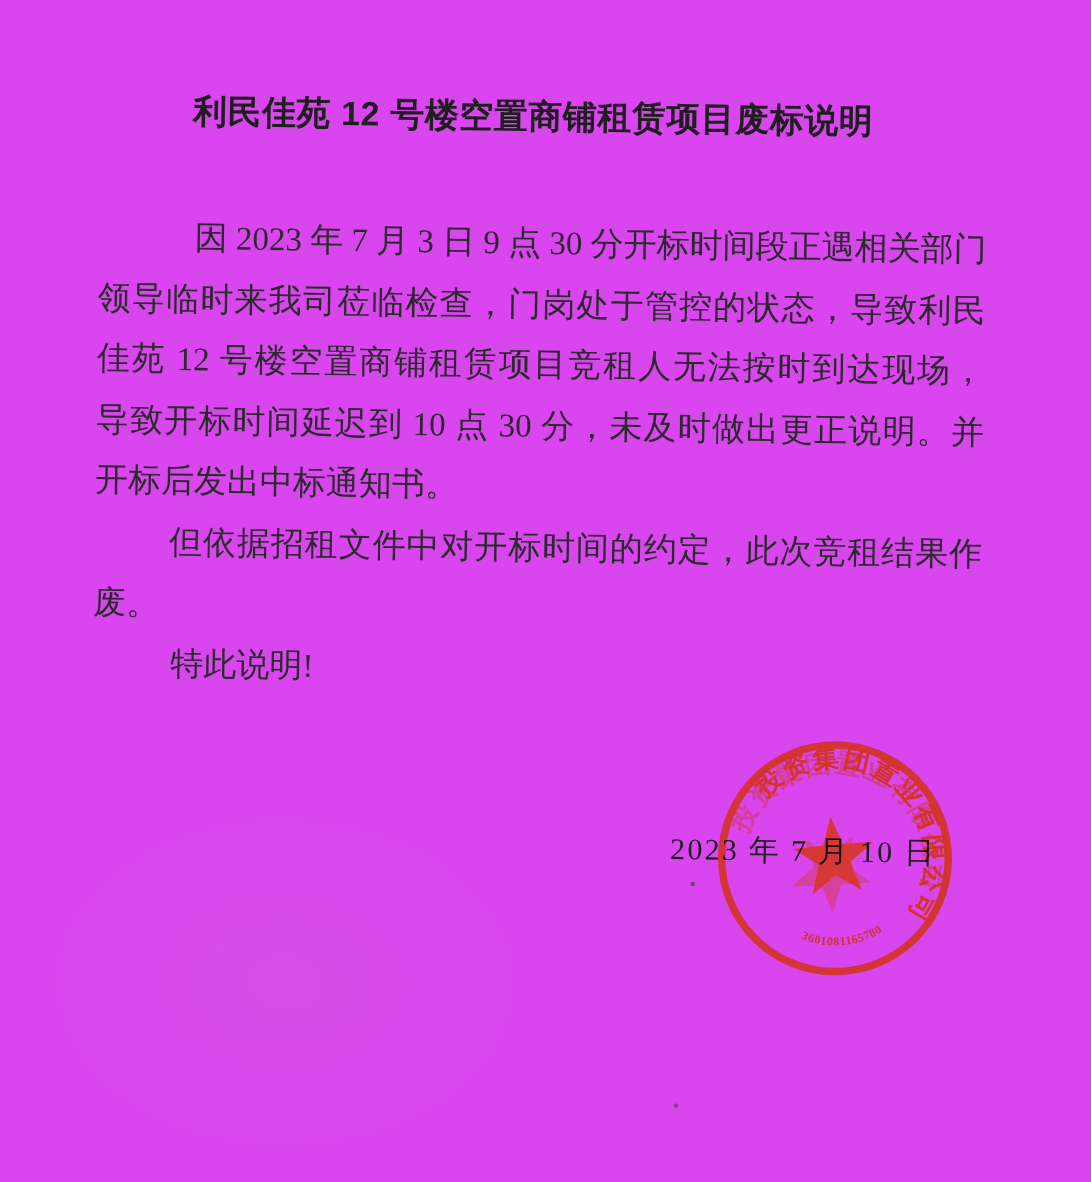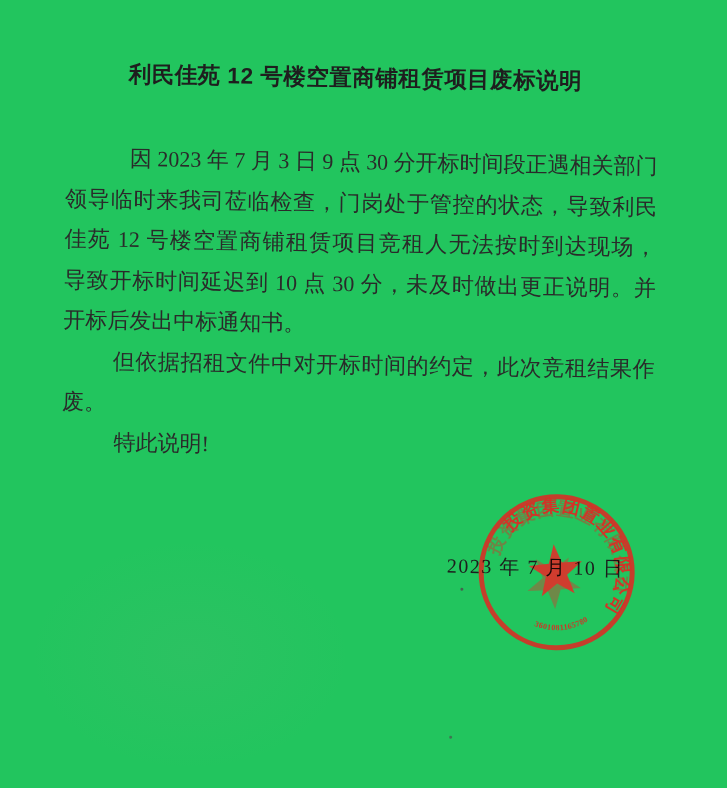--- a/index.html
+++ b/index.html
@@ -4,21 +4,21 @@
 <style>
   html, body { margin: 0; padding: 0; }
   body {
     width: 727px; height: 788px;
     background: #ffffff;
     font-family: "Liberation Serif", "DejaVu Serif", serif;
   }
   .sheet {
     position: relative;
     width: 727px; height: 788px;
-    background: #22c55e;
+    background: #d946ef;
     overflow: hidden;
     color: #272727;
   }
   
   .sheet::after {
     content: "";
     position: absolute; left: 30px; top: 540px;
     width: 320px; height: 230px;
     background: radial-gradient(closest-side, rgba(170,150,150,0.07), rgba(170,150,150,0));
     pointer-events: none;

